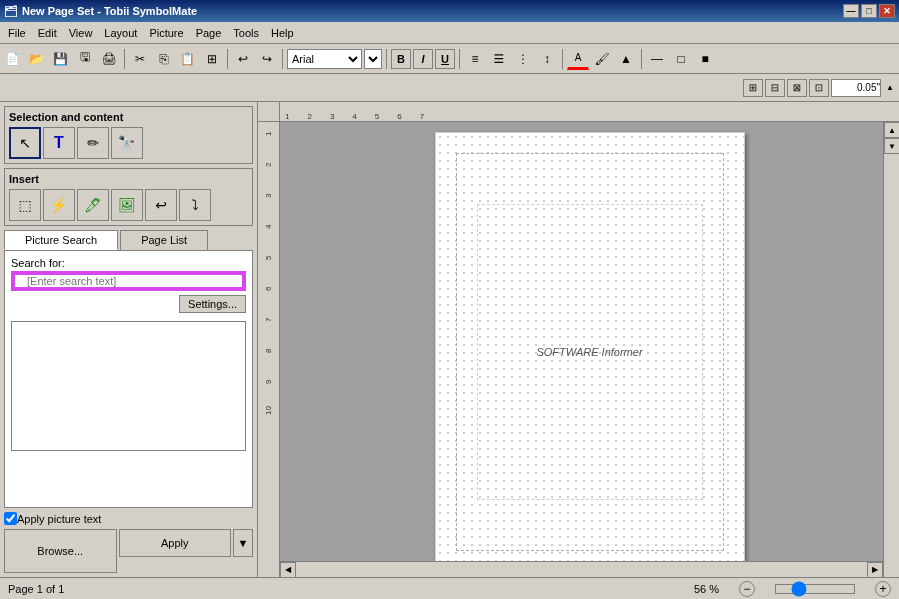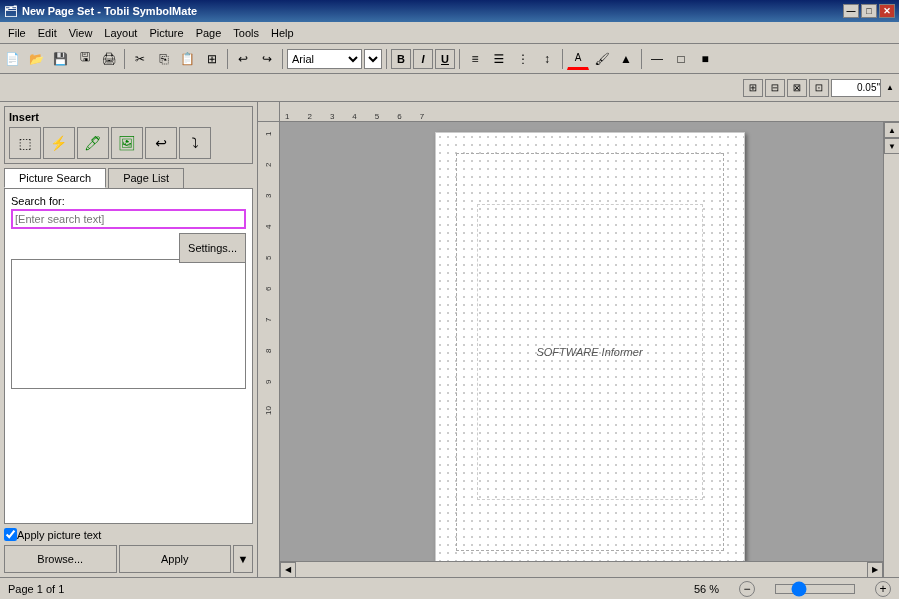--- a/index.html
+++ b/index.html
@@ -151,21 +151,21 @@
       font-size: 14px;
     }
     .tool-btn.selected { border: 2px solid #0a246a; }
 
     
     #tabs {
       display: flex;
       margin-bottom: 0;
     }
     .tab {
-      padding: 3px 14px;
+      padding: 3px 20px;
       border: 1px solid #808080;
       border-bottom: none;
       background: #d4d0c8;
       cursor: pointer;
       font-size: 11px;
       margin-right: 2px;
     }
     .tab.active {
       background: #ffffff;
       border-bottom: 1px solid #ffffff;
@@ -175,30 +175,30 @@
       border: 1px solid #808080;
       background: white;
       padding: 6px;
       flex: 1;
     }
 
     .search-label { font-size: 11px; margin-bottom: 2px; }
     .search-input {
       width: 100%;
       height: 20px;
-      border: 2px solid #d946ef;
+      border: 4px solid #d946ef;
       background: white;
       font-size: 11px;
-      padding: 0 2px;
+      padding: 0 12px;
       color: #666;
     }
     .settings-btn {
       float: right;
       margin-top: 4px;
-      padding: 8px 8px;
+      padding: 2px 8px;
       background: #d4d0c8;
       border: 1px solid #808080;
       cursor: pointer;
       font-size: 11px;
     }
 
     .search-results {
       width: 100%;
       height: 130px;
       border: 1px solid #808080;
@@ -216,21 +216,21 @@
       display: flex;
       align-items: center;
       gap: 0;
     }
     .apply-row {
       display: flex;
       gap: 2px;
     }
     .browse-btn {
       flex: 1;
-      height: 28px;
+      height: 44px;
       background: #d4d0c8;
       border: 1px solid #808080;
       cursor: pointer;
       font-size: 11px;
     }
     .apply-btn {
       flex: 1;
       height: 28px;
       background: #d4d0c8;
       border: 1px solid #808080;
@@ -483,20 +483,29 @@
   <div class="grid-btn">⊠</div>
   <div class="grid-btn">⊡</div>
   <input class="spacing-input" type="text" value="0.05&quot;" style="">
   <div class="tb-btn" style="width:14px; height:9px; font-size:8px;">▲</div>
 </div>
 
 <div id="main-layout">
 
   <div id="left-panel">
 
+    <div class="panel-group">
+      <div class="panel-group-title">Selection and content</div>
+      <div class="tool-row">
+        <div class="tool-btn selected">↖</div>
+        <div class="tool-btn" style="font-weight:bold; font-size:16px; color:#0000cc;">T</div>
+        <div class="tool-btn">✏</div>
+        <div class="tool-btn" style="color:purple;">🔭</div>
+      </div>
+    </div>
 
     <div class="panel-group">
       <div class="panel-group-title">Insert</div>
       <div class="tool-row">
         <div class="tool-btn">⬚</div>
         <div class="tool-btn">⚡</div>
         <div class="tool-btn" style="color:green;">🖊</div>
         <div class="tool-btn" style="color:green;">🖼</div>
         <div class="tool-btn">↩</div>
         <div class="tool-btn">⤵</div>

